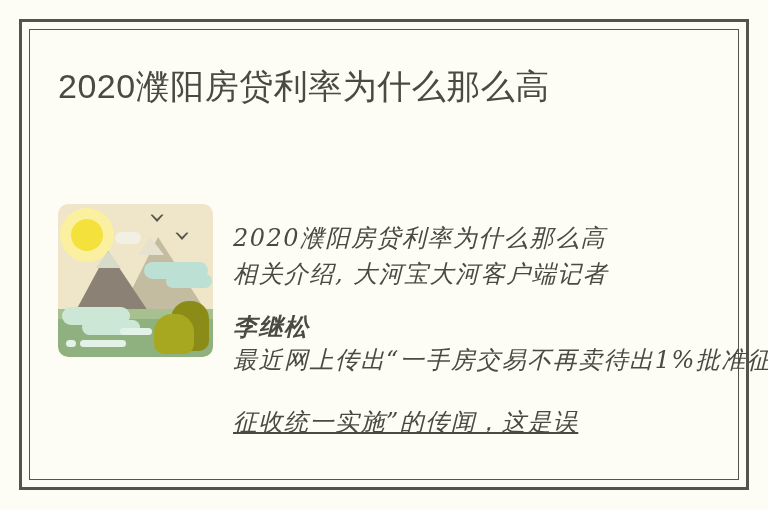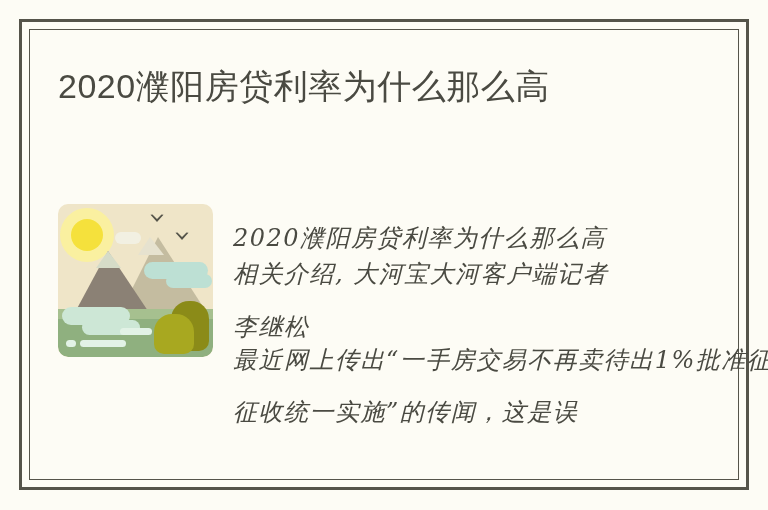--- a/index.html
+++ b/index.html
@@ -243,23 +243,23 @@
     letter-spacing: 1.5px;
   }
   .text-line {
     position: absolute;
     left: 0;
     white-space: nowrap;
     font-style: italic;
   }
   .line-1 { top: 10px; }
   .line-2 { top: 46px; }
-  .line-3 { top: 99px; }
+  .line-3 { top: 99px; font-weight: bold; }
   .line-4 { top: 132px; }
-  .line-5 { top: 184px; }
+  .line-5 { top: 194px; text-decoration: underline; }
 </style>
 </head>
 <body>
 
 <div class="outer-frame"></div>
 <div class="inner-frame"></div>
 
 <div class="page-title">2020濮阳房贷利率为什么那么高</div>
 
 <div class="illustration">

